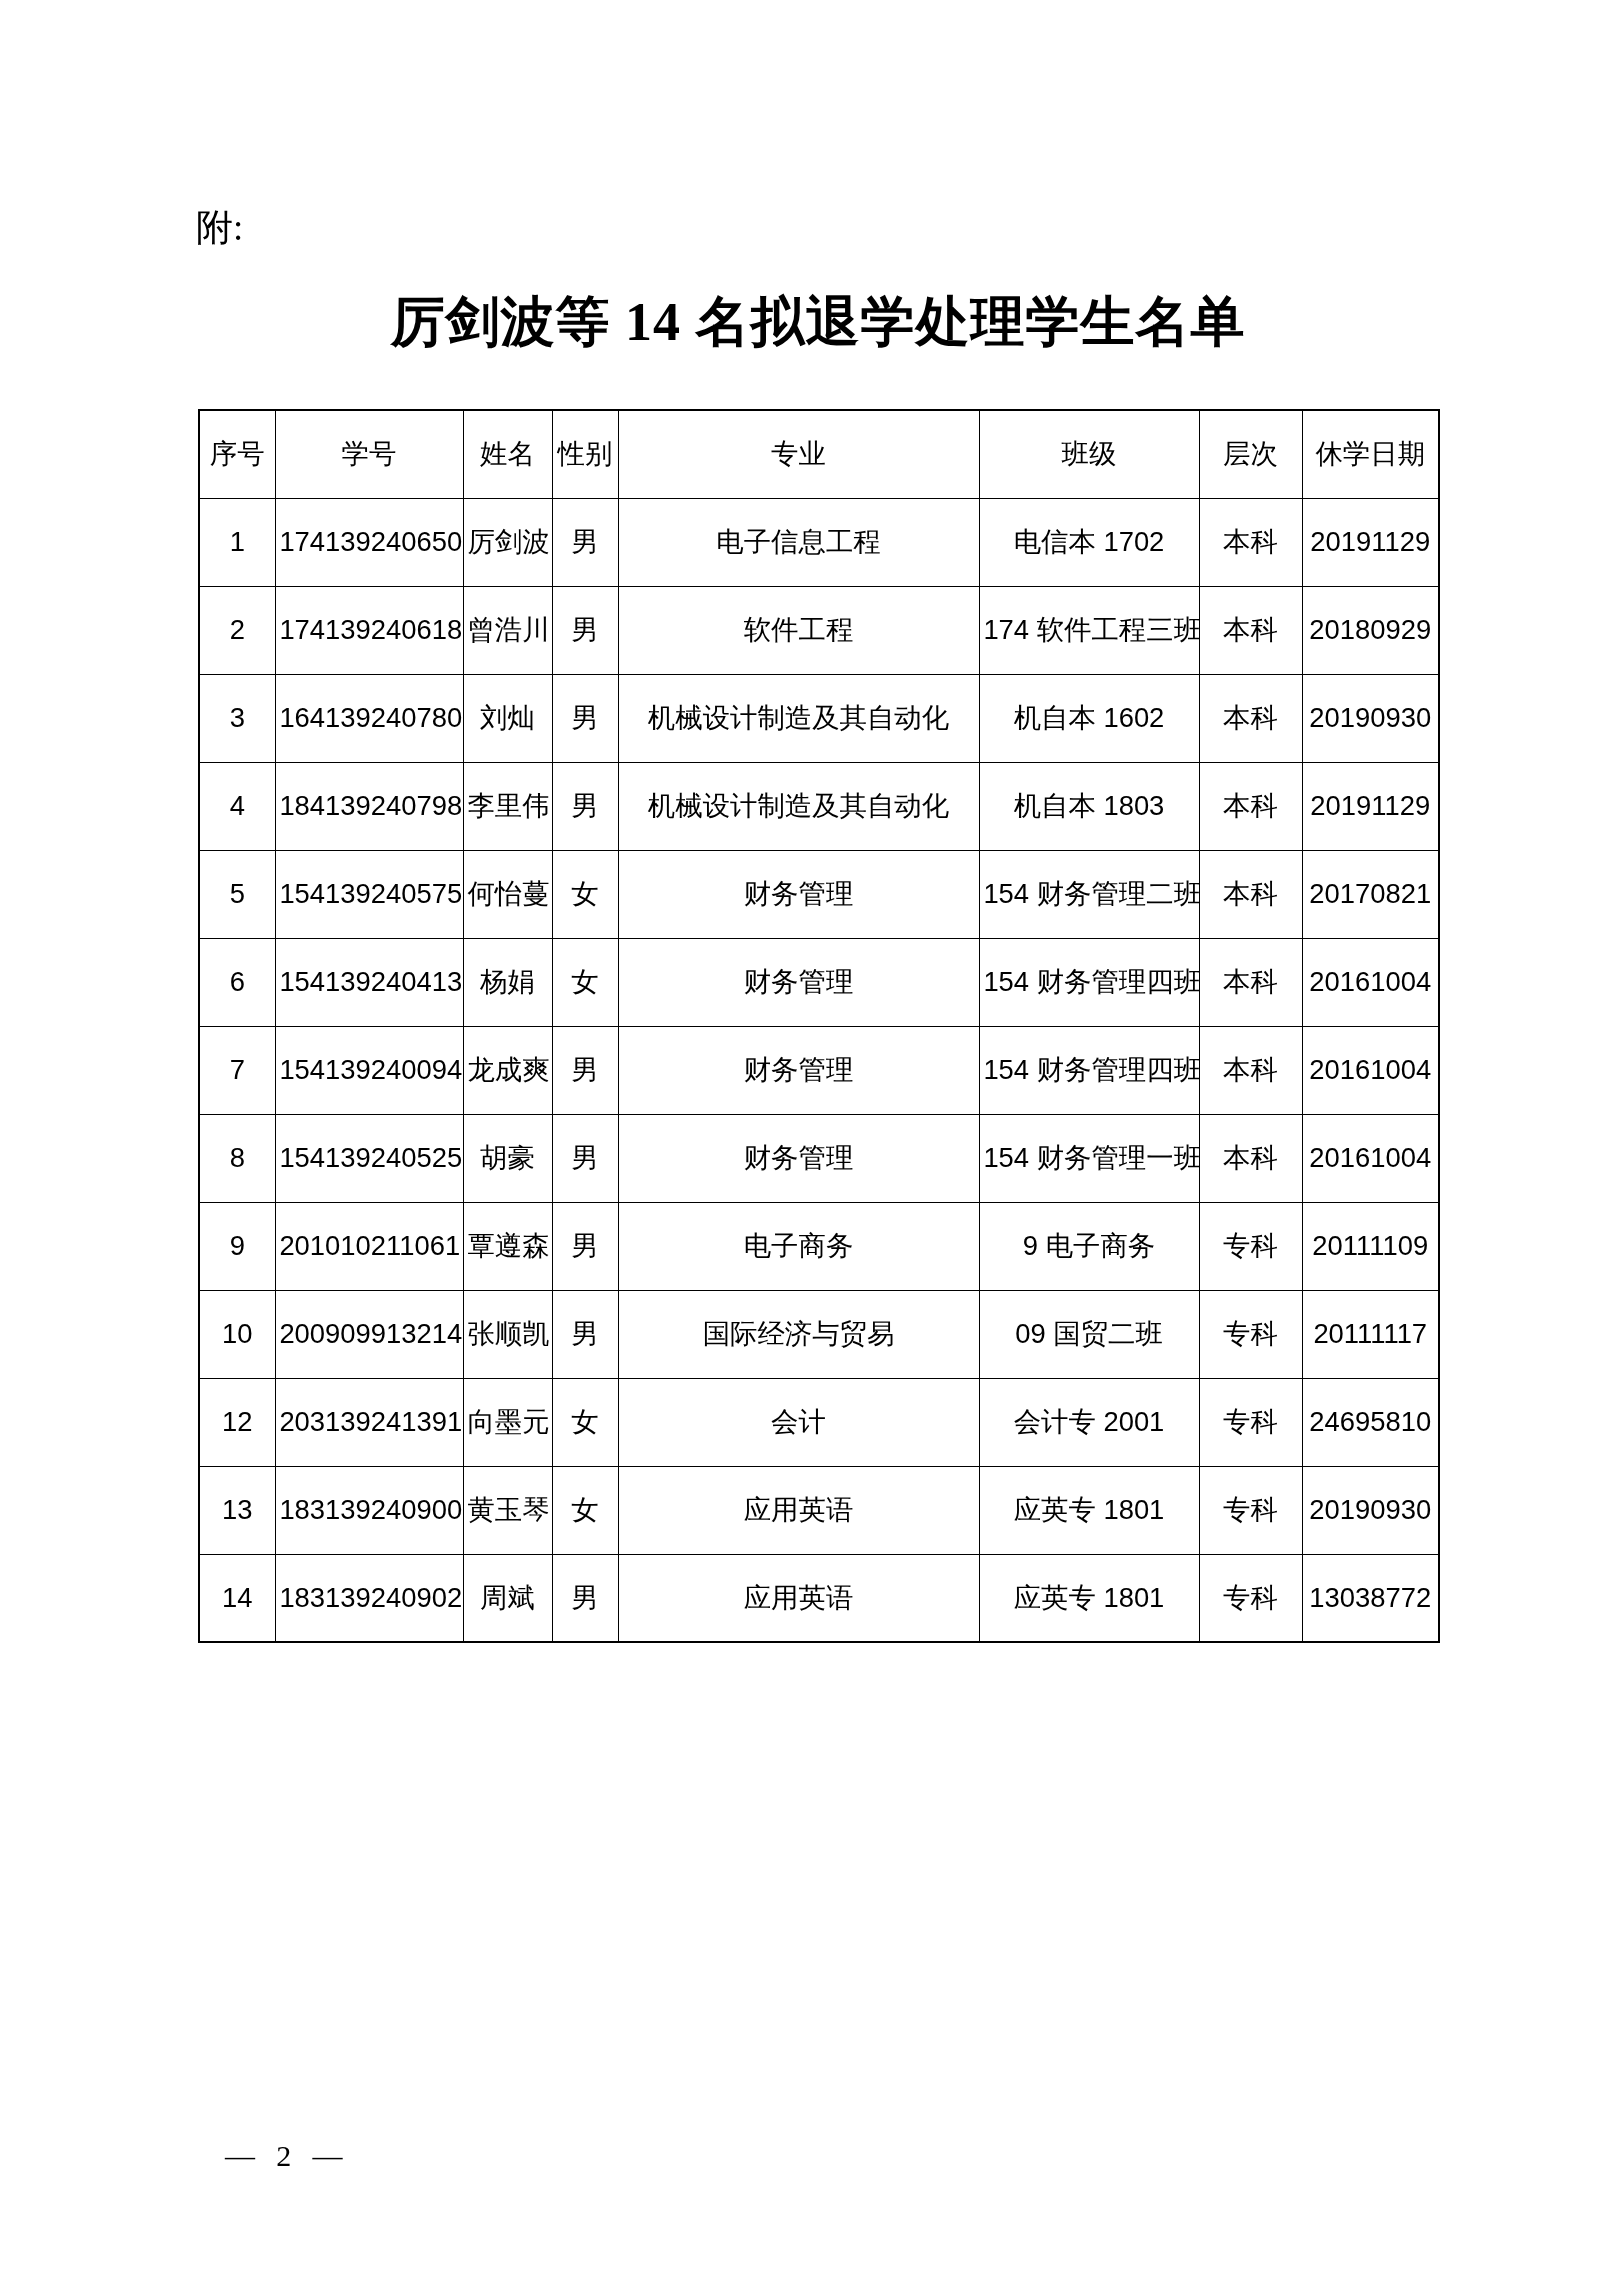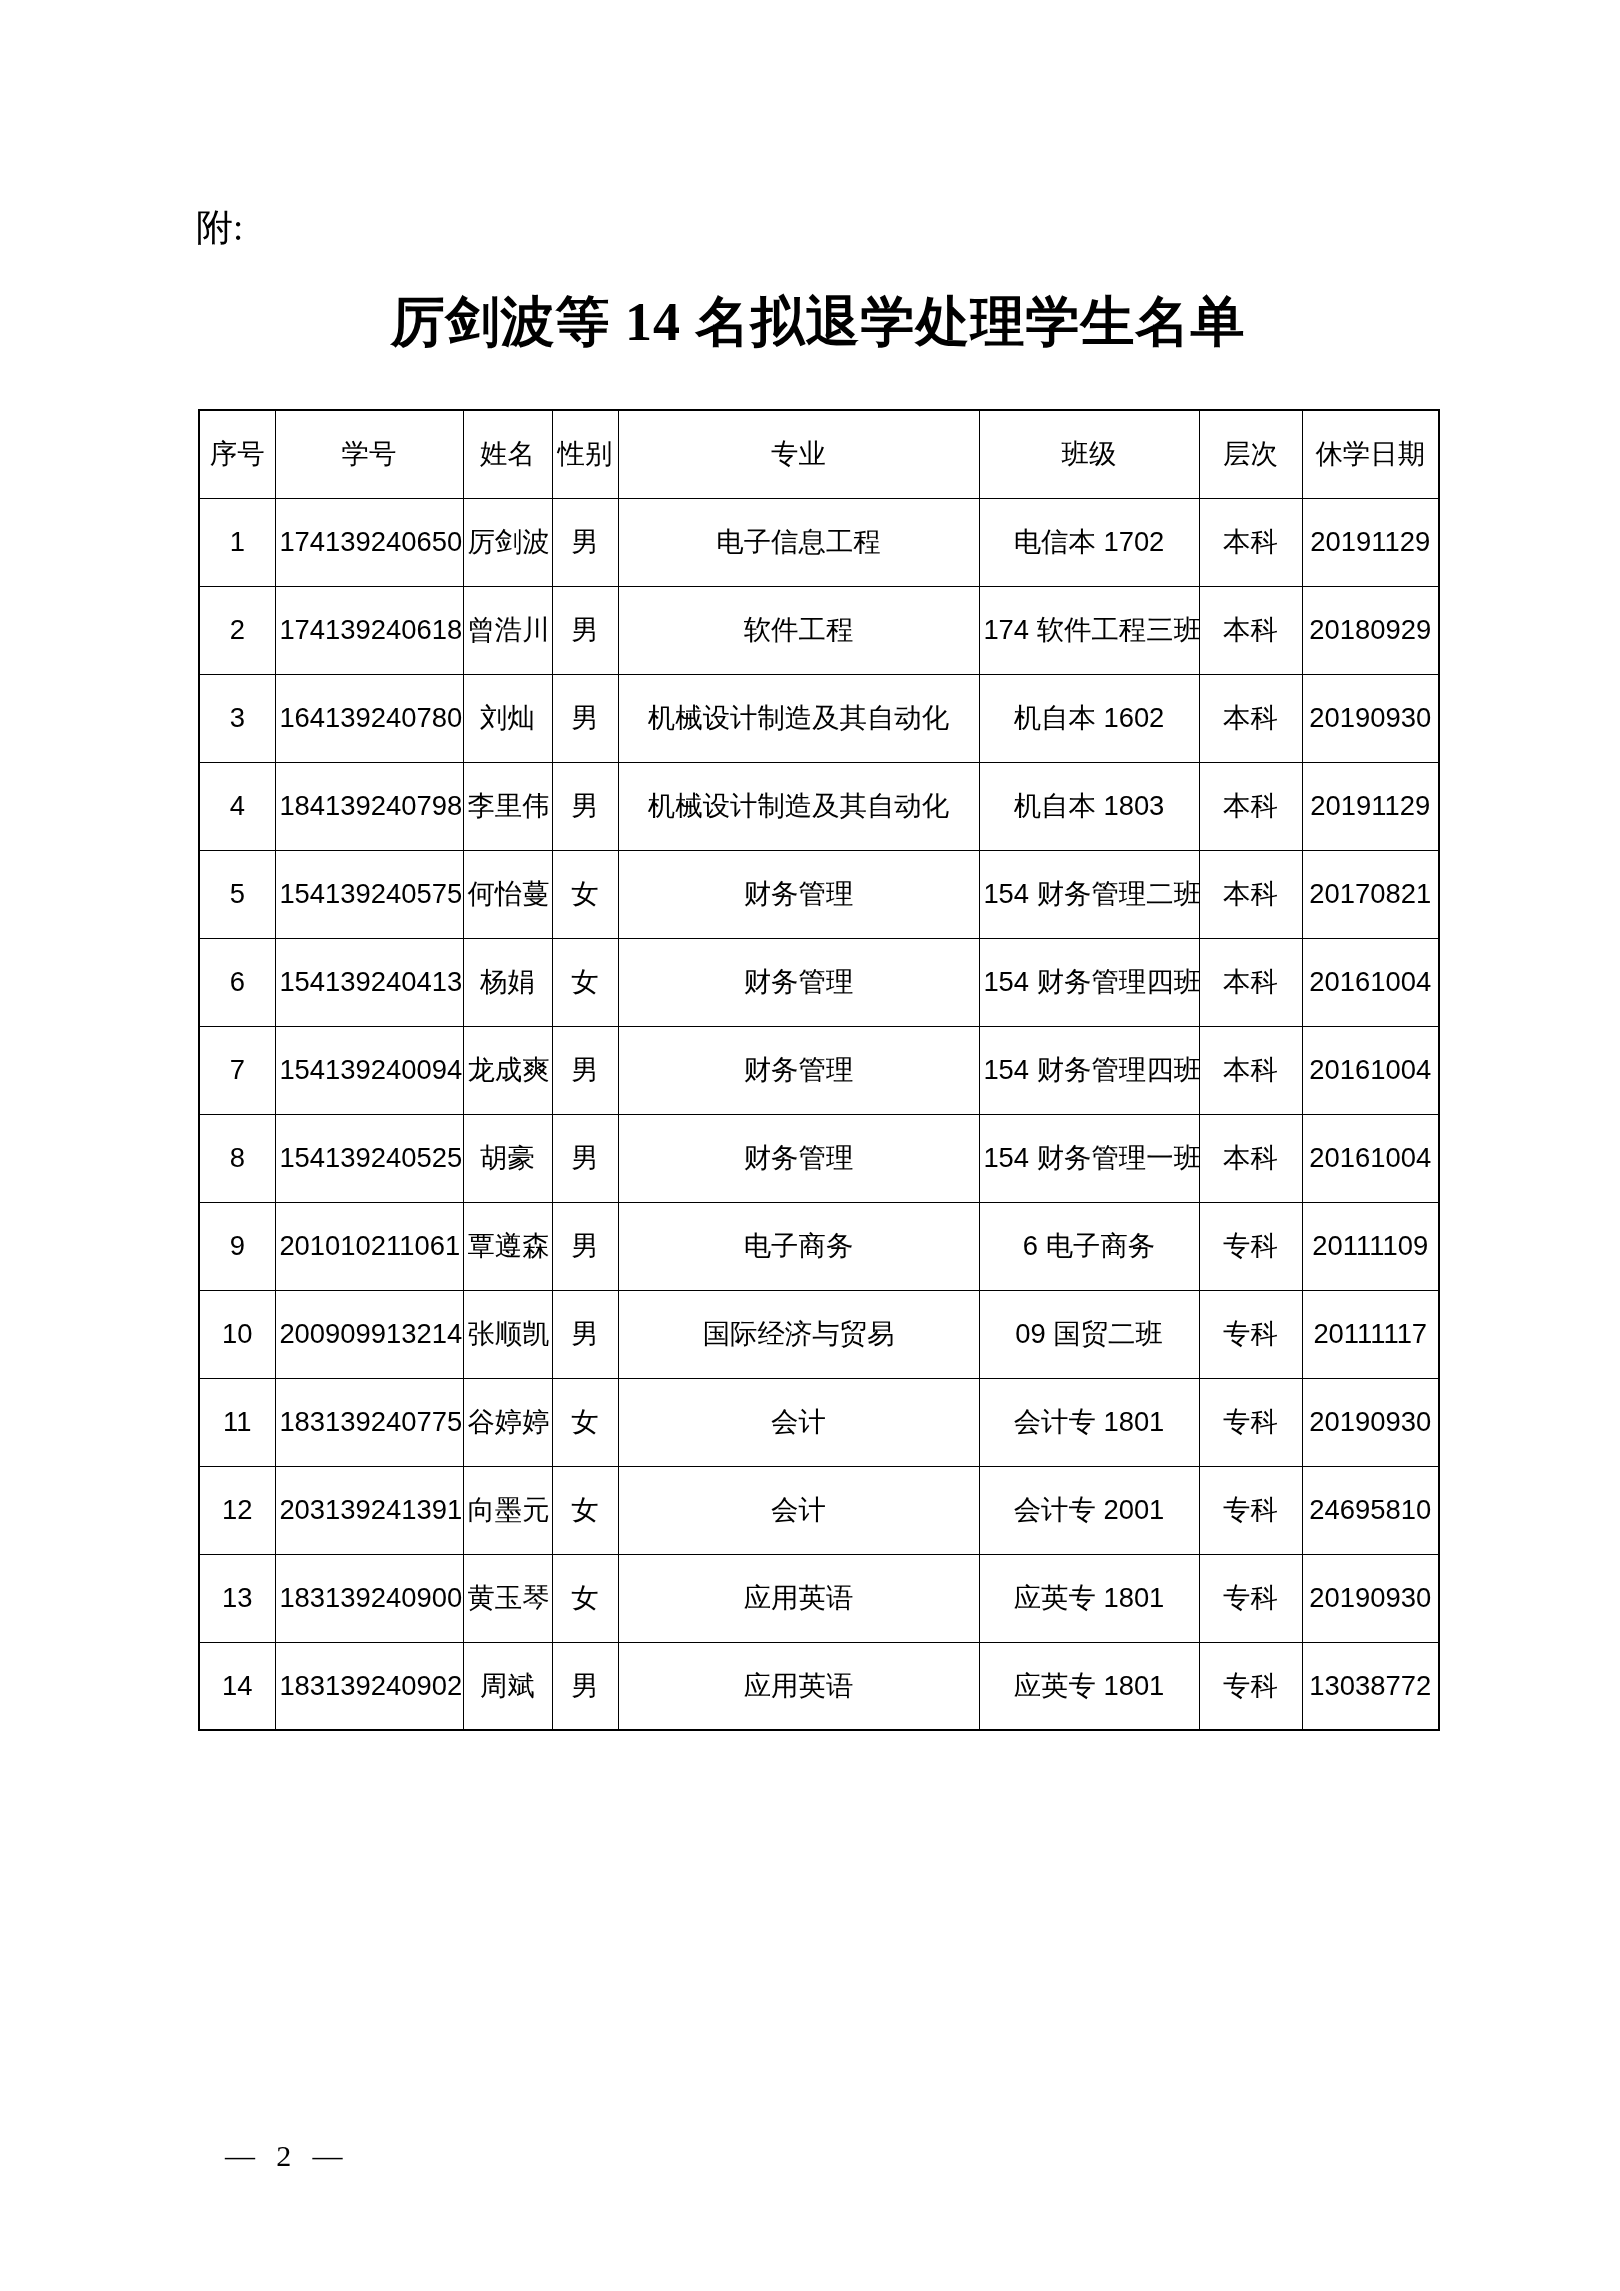--- a/index.html
+++ b/index.html
@@ -185,45 +185,35 @@
           <td>154 财务管理一班</td>
           <td>本科</td>
           <td>20161004</td>
         </tr>
         <tr>
           <td>9</td>
           <td>201010211061</td>
           <td>覃遵森</td>
           <td>男</td>
           <td>电子商务</td>
-          <td>6 电子商务</td>
+          <td>9 电子商务</td>
           <td>专科</td>
           <td>20111109</td>
         </tr>
         <tr>
           <td>10</td>
           <td>200909913214</td>
           <td>张顺凯</td>
           <td>男</td>
           <td>国际经济与贸易</td>
           <td>09 国贸二班</td>
           <td>专科</td>
           <td>20111117</td>
         </tr>
         <tr>
-          <td>11</td>
-          <td>183139240775</td>
-          <td>谷婷婷</td>
-          <td>女</td>
-          <td>会计</td>
-          <td>会计专 1801</td>
-          <td>专科</td>
-          <td>20190930</td>
-        </tr>
-        <tr>
           <td>12</td>
           <td>203139241391</td>
           <td>向墨元</td>
           <td>女</td>
           <td>会计</td>
           <td>会计专 2001</td>
           <td>专科</td>
           <td>24695810</td>
         </tr>
         <tr>

